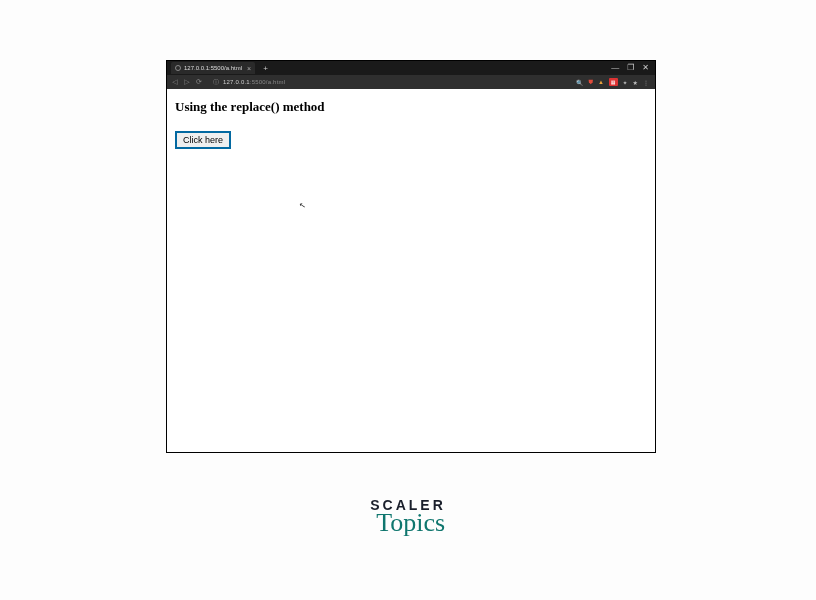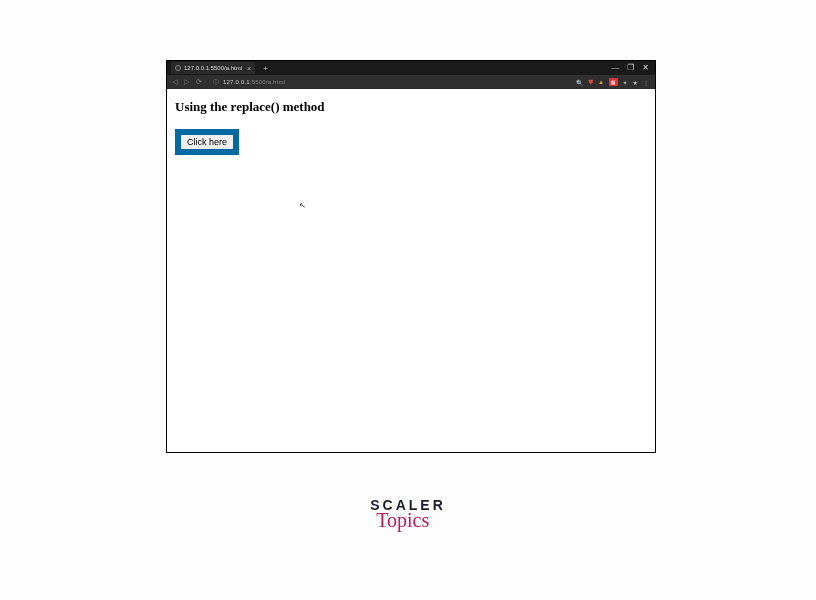--- a/index.html
+++ b/index.html
@@ -139,21 +139,21 @@
     font-family: "Times New Roman", serif;
     font-size: 13px;
     font-weight: bold;
     margin-bottom: 14px;
   }
   .click-btn {
     font-family: Arial, sans-serif;
     font-size: 9px;
     padding: 2px 6px;
     background: #efefef;
-    border: 6px solid #0369a1;
+    border: 2px solid #0369a1;
     cursor: pointer;
   }
   .cursor {
     position: absolute;
     left: 132px;
     top: 112px;
     font-size: 8px;
     color: #333;
     transform: rotate(-10deg);
   }
@@ -167,22 +167,22 @@
   }
   .logo-top {
     font-family: Arial, sans-serif;
     font-weight: 700;
     font-size: 14px;
     letter-spacing: 3px;
     color: #1a1f2b;
   }
   .logo-sub {
     font-family: "Brush Script MT", cursive;
-    font-size: 20px;
-    color: #be185d;
+    font-size: 26px;
+    color: #0f766e;
     margin-top: -2px;
     position: relative;
     left: 6px;
   }
 </style>
 </head>
 <body>
 
 <div class="browser-window">
 

